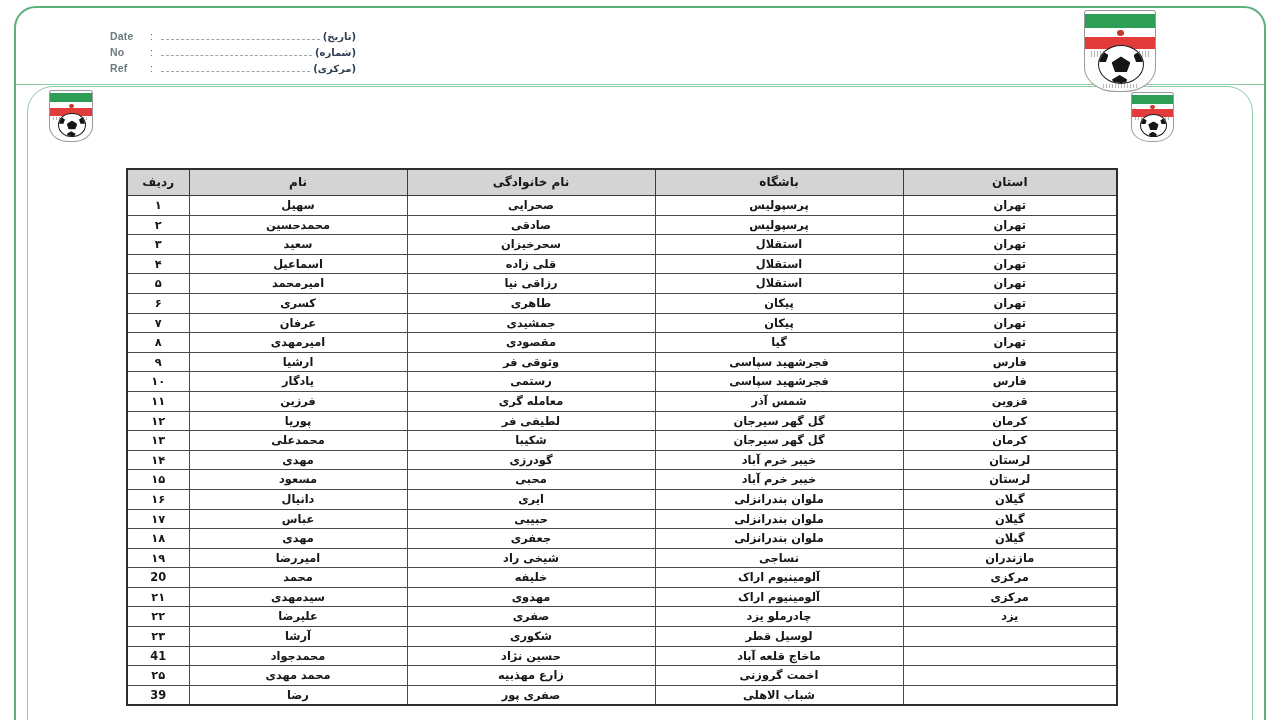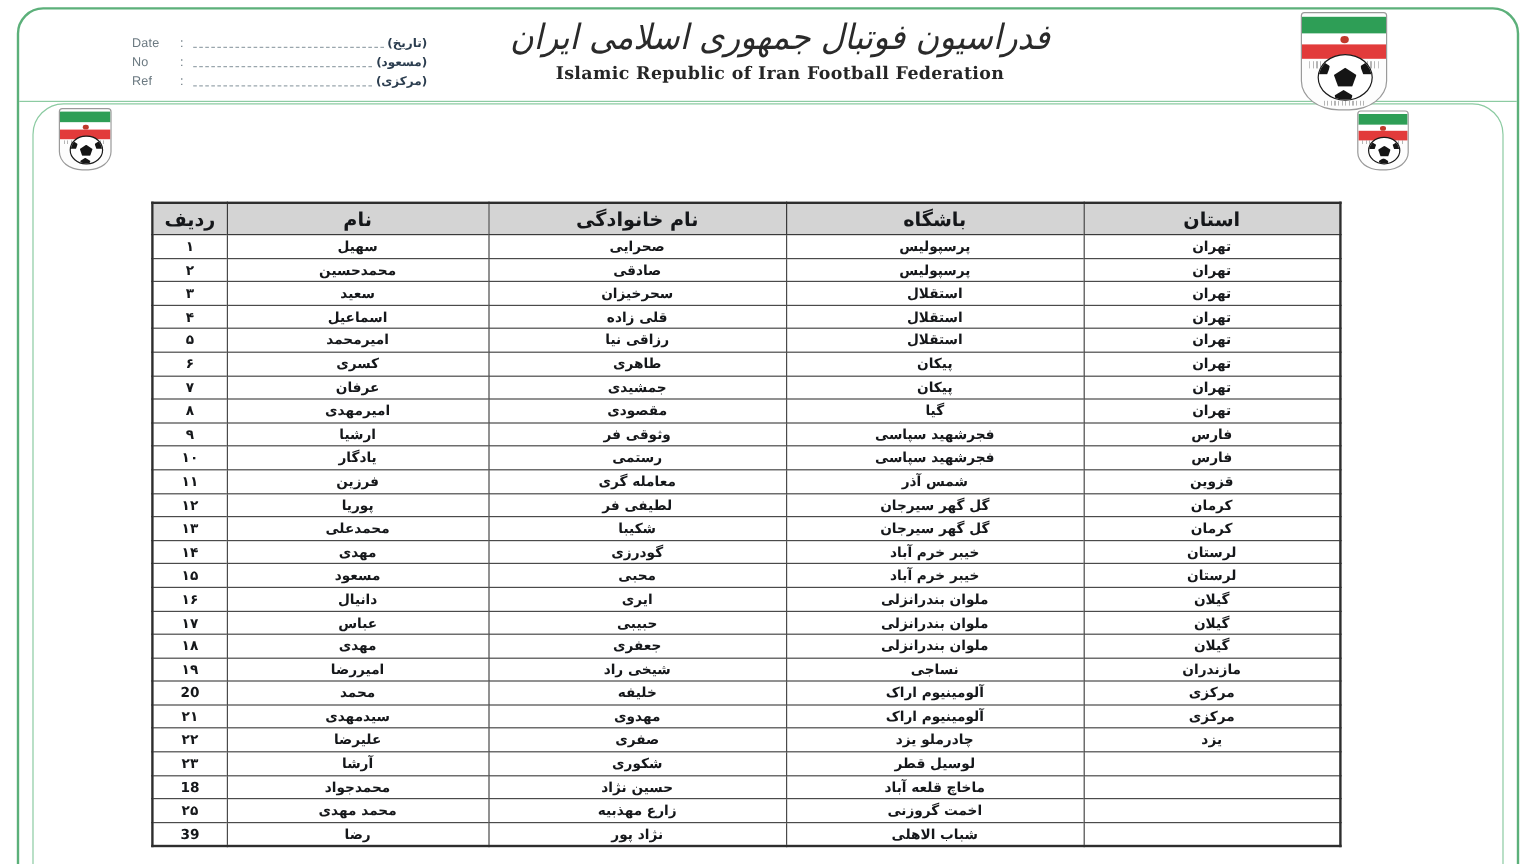--- a/index.html
+++ b/index.html
@@ -69,21 +69,21 @@
     display: flex;
     align-items: center;
     height: 16px;
     font-size: 10.5px;
     color: #6c7a82;
     letter-spacing: .2px;
   }
   .meta-label {
     width: 40px;
     flex: 0 0 40px;
-    font-weight: 400;
+    font-weight: 700;
     padding-left: 44px;
   }
   .meta-colon {
     width: 8px;
     flex: 0 0 8px;
   }
   .meta-dashes {
     flex: 1 1 auto;
     border-bottom: 1px dashed #9aa6ad;
     height: 7px;
@@ -233,21 +233,21 @@
     padding: 0;
     height: 18.6px;
     line-height: 18.6px;
     overflow: hidden;
     white-space: nowrap;
   }
   table.roster thead th {
     background: #d4d4d4;
     height: 25px;
     line-height: 25px;
-    font-size: 16px;
+    font-size: 12px;
     border-color: #3a3a3a;
   }
   table.roster {
     border: 2px solid #2e2e2e;
   }
   .col-rank  { width: 62px; }
   .col-first { width: 218px; }
   .col-last  { width: 248px; }
   .col-club  { width: 248px; }
   .col-prov  { width: 214px; }
@@ -267,34 +267,30 @@
       <div class="meta-row">
         <span class="meta-label">Date</span>
         <span class="meta-colon">:</span>
         <span class="meta-dashes"></span>
         <span class="meta-fa">(تاریخ)</span>
       </div>
       <div class="meta-row">
         <span class="meta-label">No</span>
         <span class="meta-colon">:</span>
         <span class="meta-dashes"></span>
-        <span class="meta-fa">(مسعود)</span>
+        <span class="meta-fa">(شماره)</span>
       </div>
       <div class="meta-row">
         <span class="meta-label">Ref</span>
         <span class="meta-colon">:</span>
         <span class="meta-dashes"></span>
         <span class="meta-fa">(مرکزی)</span>
       </div>
     </div>
 
-    <div class="org-titles">
-      <div class="org-fa">فدراسیون فوتبال جمهوری اسلامی ایران</div>
-      <div class="org-en">Islamic Republic of Iran Football Federation</div>
-    </div>
 
     <div class="crest crest-header">
       <div class="shield" style="width:72px;height:82px;">
         <div class="stripe-g" style="top:4%;height:17%;"></div>
         <div class="stripe-w" style="top:21%;height:12%;"></div>
         <div class="emblem" style="left:45%;top:24%;width:10%;height:7%;"></div>
         <div class="stripe-r" style="top:33%;height:15%;"></div>
         <div class="scripttext" style="top:50%;height:7%;"></div>
         <div class="ball" style="left:18%;top:42%;width:64%;height:47%;">
           <span class="p" style="left:-8%;top:14%;width:30%;height:30%;"></span>
@@ -515,33 +511,33 @@
             <td>لوسیل قطر</td>
             <td>شکوری</td>
             <td>آرشا</td>
             <td>۲۳</td>
           </tr>
           <tr>
             <td></td>
             <td>ماخاچ قلعه آباد</td>
             <td>حسین نژاد</td>
             <td>محمدجواد</td>
-            <td>18</td>
+            <td>41</td>
           </tr>
           <tr>
             <td></td>
             <td>اخمت گروزنی</td>
             <td>زارع مهذبیه</td>
             <td>محمد مهدی</td>
             <td>۲۵</td>
           </tr>
           <tr>
             <td></td>
             <td>شباب الاهلی</td>
-            <td>نژاد پور</td>
+            <td>صفری پور</td>
             <td>رضا</td>
             <td>39</td>
           </tr>
         </tbody>
     </table>
   </div>
 
 </div>
 
 </body></html>

